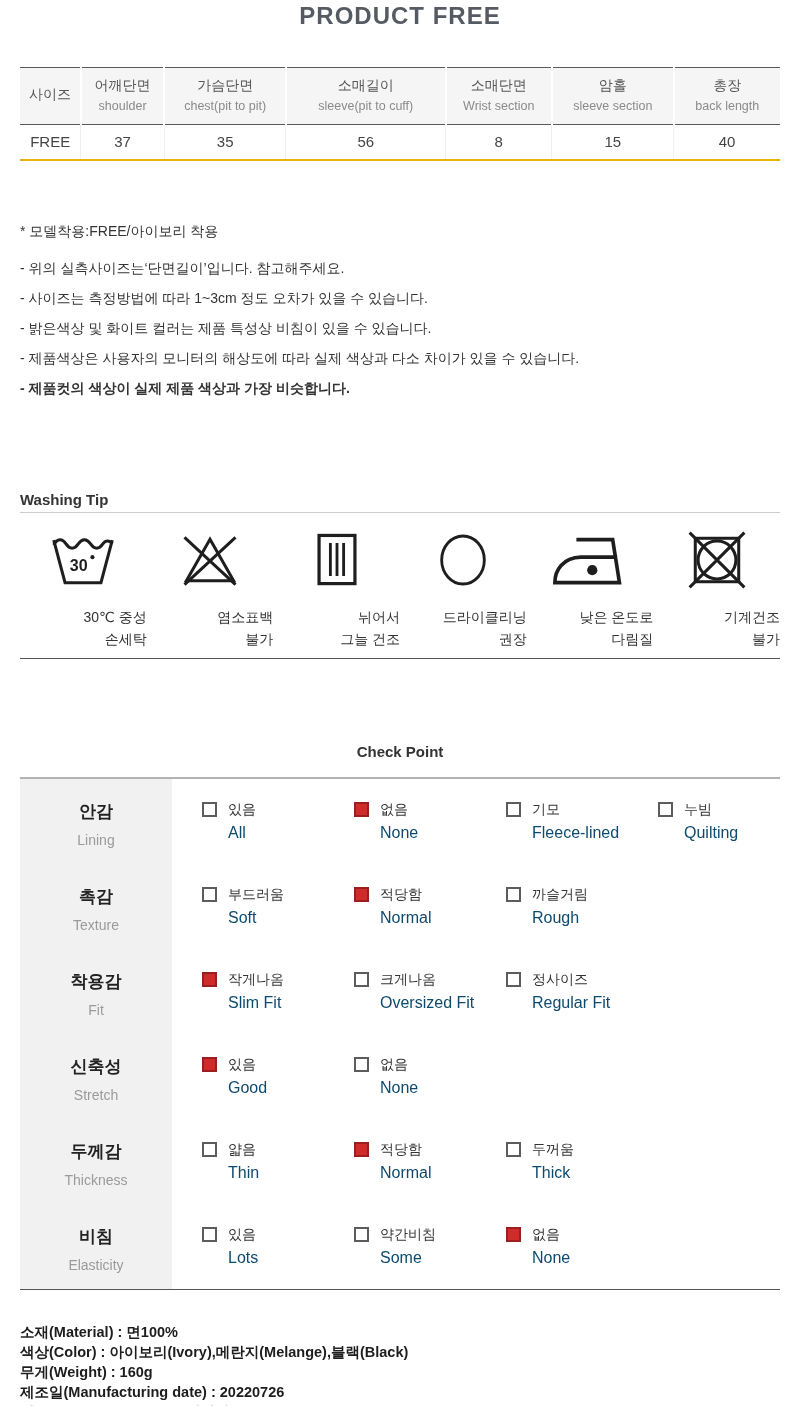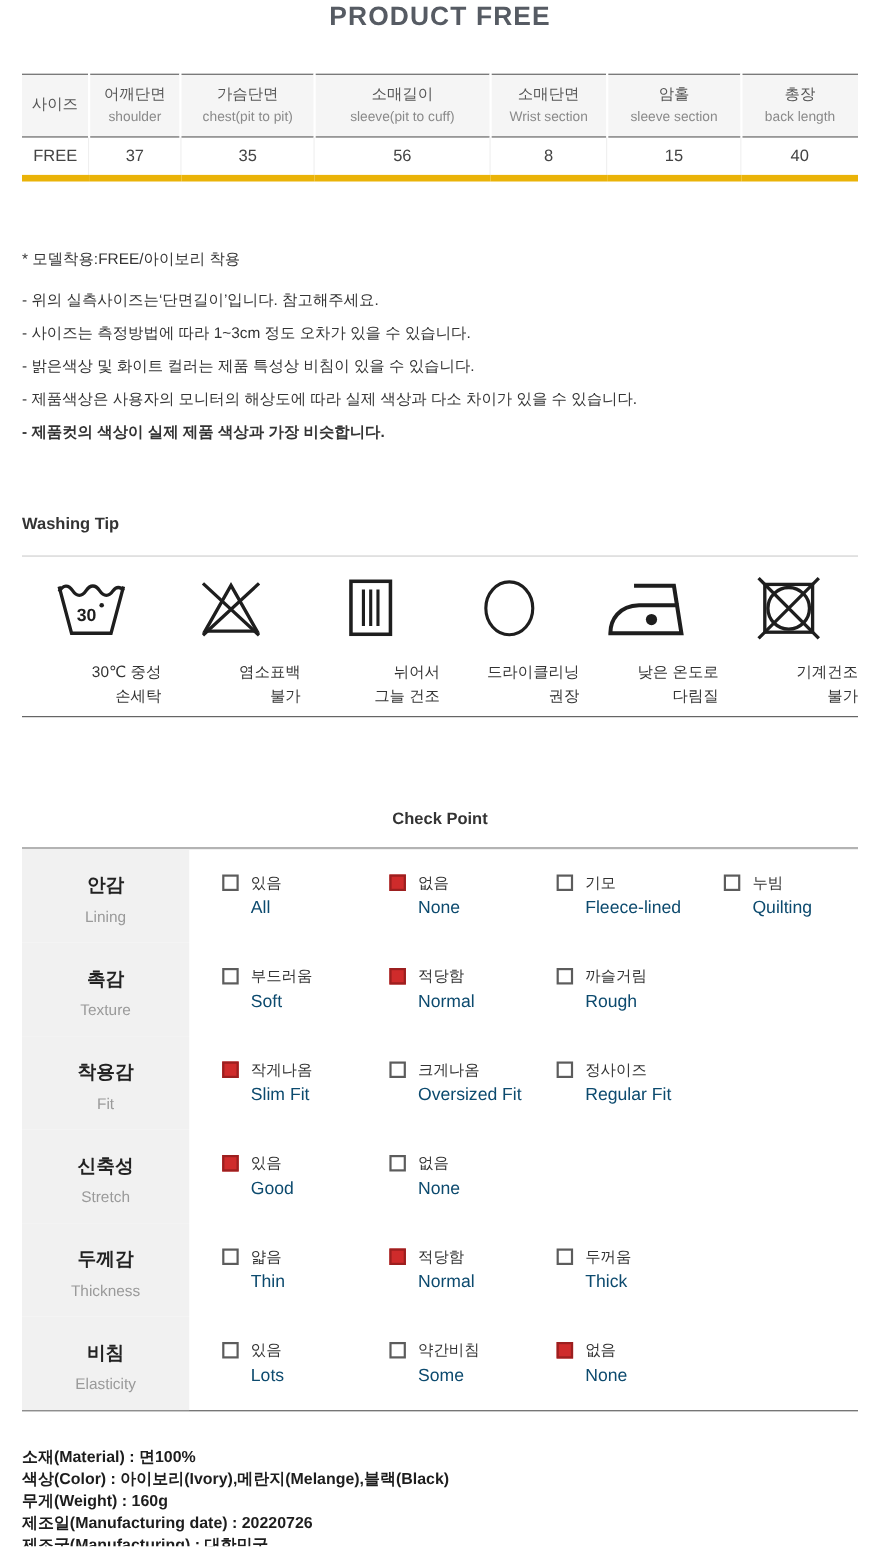--- a/index.html
+++ b/index.html
@@ -43,34 +43,34 @@
     vertical-align: middle;
   }
   .size-table th + th { border-left: 2px solid #fff; }
   .th-ko { display: block; font-size: 14px; color: #555; }
   .th-en { display: block; font-size: 12.5px; color: #8a8a8a; margin-top: 4px; }
   .size-table td {
     text-align: center;
     font-size: 15px;
     color: #444;
     padding: 8px 0 9px;
-    border-bottom: 6px solid #eab308;
+    border-bottom: 2px solid #eab308;
   }
   .size-table td + td { border-left: 1px solid #efefef; margin-top: 32px; }
 
   
   .notes { margin-top: 63px; }
   .note { font-size: 14px; color: #333; line-height: 15px; }
   .note-model { margin-bottom: 22px; }
   .note + .note { margin-top: 15px; }
   .note.bold { font-weight: bold; }
 
   
   .section-title { font-size: 15px; color: #333; }
-  .washing-title { margin-top: 68px; padding-bottom: 20px; border-bottom: 1px solid #ccc; }
+  .washing-title { margin-top: 95px; padding-bottom: 4px; border-bottom: 1px solid #ccc; }
   .wash-row {
     display: flex;
     padding: 13px 0 8px;
     border-bottom: 1px solid #555;
   }
   .wash-item { flex: 1; text-align: right; }
   .wash-icon { height: 68px; display: flex; align-items: center; justify-content: center; }
   .wash-label { margin-top: 12px; font-size: 14px; color: #333; line-height: 22px; }
 
   

